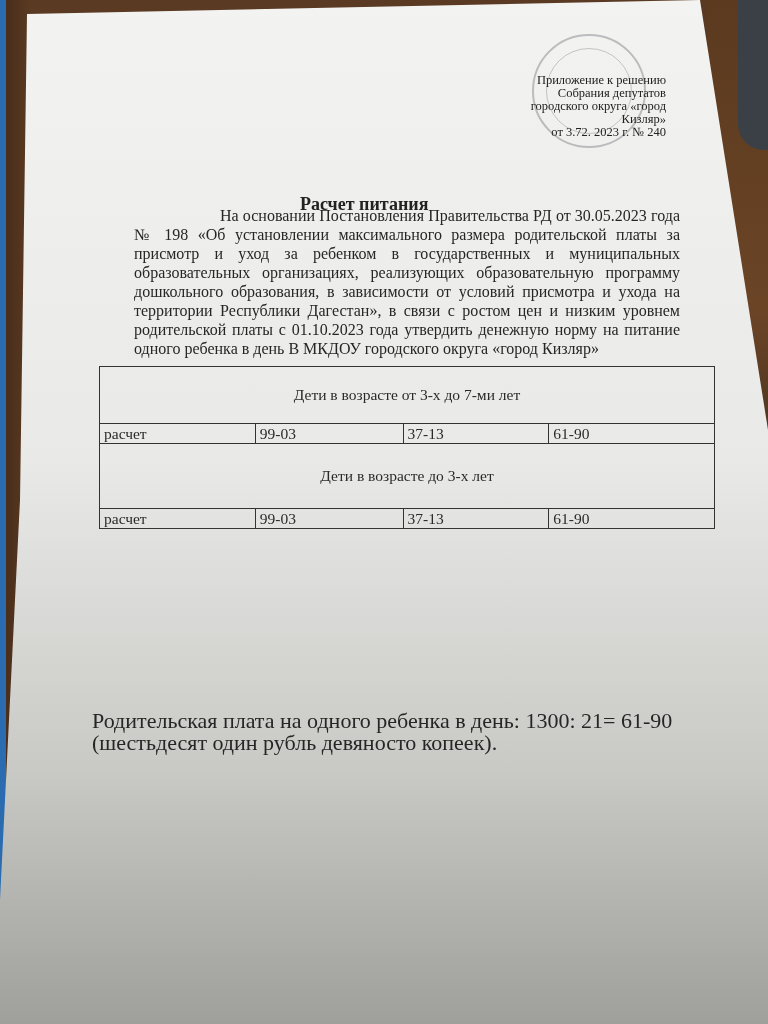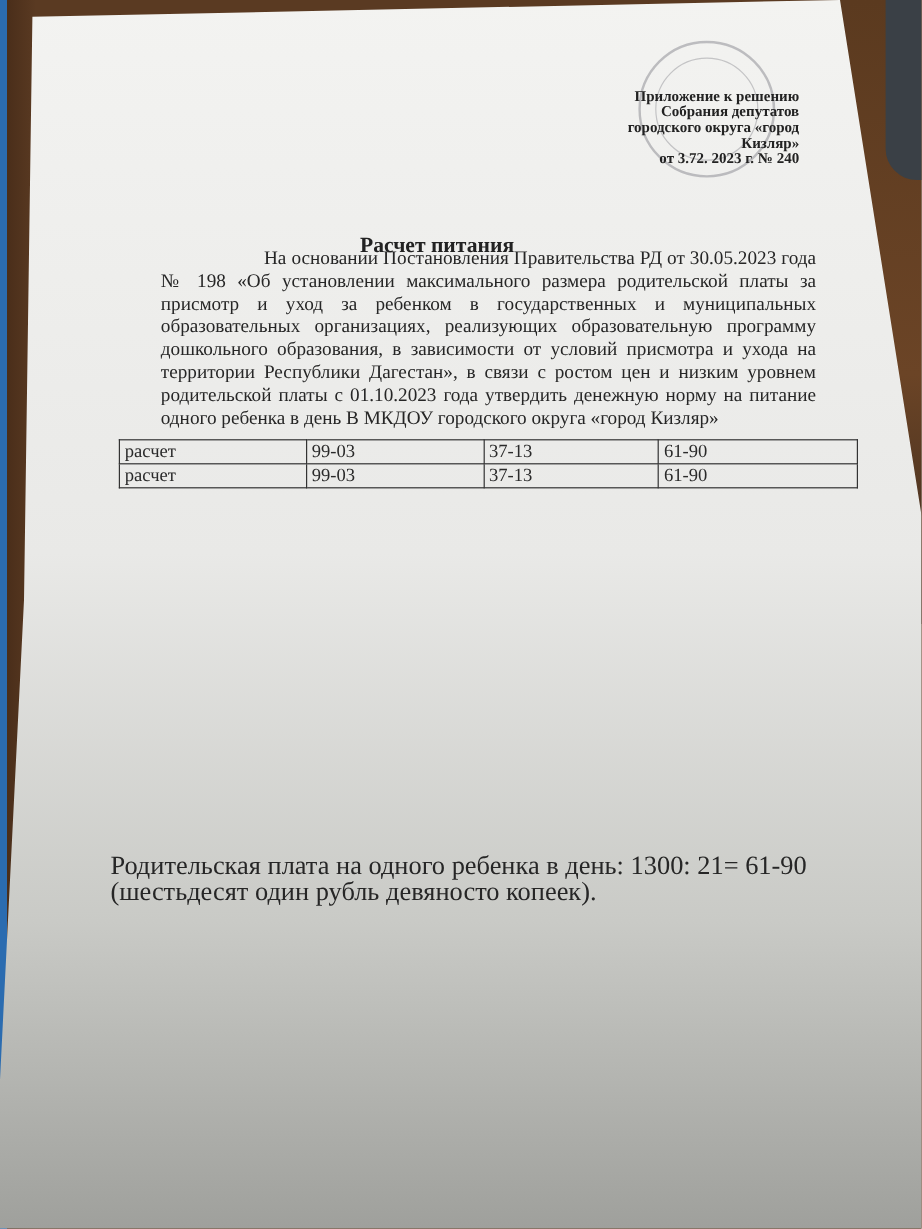--- a/index.html
+++ b/index.html
@@ -25,21 +25,21 @@
   .stamp {
     position: absolute; left: 532px; top: 34px; width: 110px; height: 110px;
     border: 2px solid rgba(90,90,100,0.35); border-radius: 50%;
   }
   .stamp::after {
     content: ""; position: absolute; left: 12px; top: 12px; right: 12px; bottom: 12px;
     border: 1px solid rgba(90,90,100,0.3); border-radius: 50%;
   }
   .appendix {
     position: absolute; left: 500px; top: 74px; width: 166px;
-    text-align: right; font-weight: bold; font-size: 12.5px; line-height: 13px; color: #222;
+    text-align: right; font-weight: normal; font-size: 12.5px; line-height: 13px; color: #222;
   }
   .title {
     position: absolute; left: 300px; top: 194px; font-weight: bold; font-size: 18px; color: #222;
   }
   .intro {
     position: absolute; left: 134px; top: 206px; width: 546px;
     font-size: 16px; line-height: 19px; text-align: justify; color: #262626;
   }
   .intro .indent { display: inline-block; width: 86px; }
   table.calc {
@@ -77,25 +77,31 @@
   <div class="intro"><span class="indent"></span><span>На основании Постановления Правительства РД от 30.05.2023 года № 198 «Об установлении максимального размера родительской платы за присмотр и уход за ребенком в государственных и муниципальных образовательных организациях, реализующих образовательную программу дошкольного образования, в зависимости от условий присмотра и ухода на территории Республики Дагестан», в связи с ростом цен и низким уровнем родительской платы с 01.10.2023 года утвердить денежную норму на питание одного ребенка в день В МКДОУ городского округа «город Кизляр»</span></div>
 
   <table class="calc">
     <colgroup>
       <col style="width:156px">
         <col style="width:148px">
         <col style="width:146px">
         <col style="width:166px">
     </colgroup>
     <tbody>
+        <tr>
+      <td class="group" colspan="4">Дети в возрасте от 3-х до 7-ми лет</td>
+    </tr>
     <tr class="row">
       <td>расчет</td>
       <td>99-03</td>
       <td>37-13</td>
       <td>61-90</td>
+    </tr>
+    <tr>
+      <td class="group" colspan="4" style="height:60px">Дети в возрасте до 3-х лет</td>
     </tr>
     <tr class="row">
       <td>расчет</td>
       <td>99-03</td>
       <td>37-13</td>
       <td>61-90</td>
     </tr>
   </tbody>
     </table>
 

